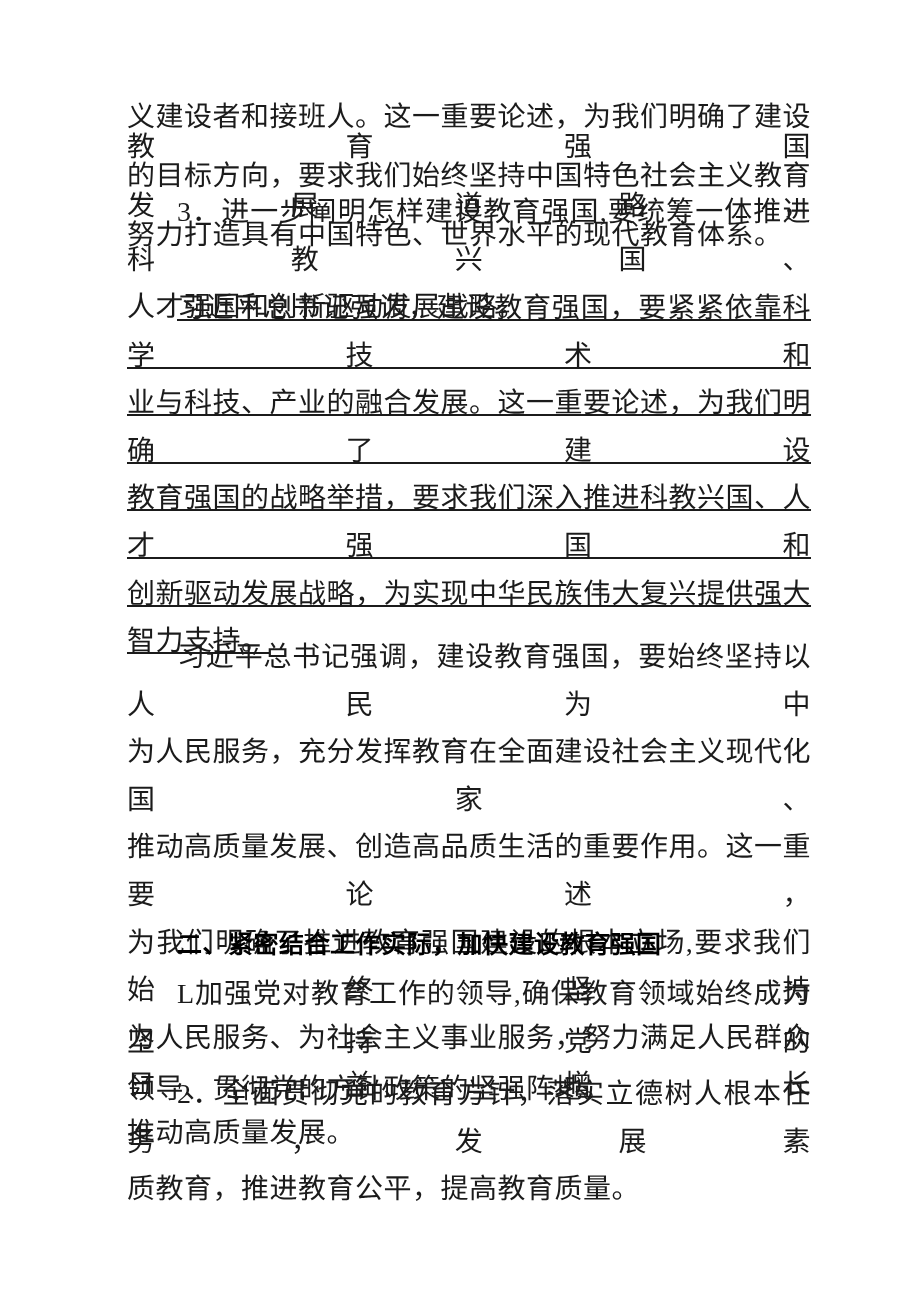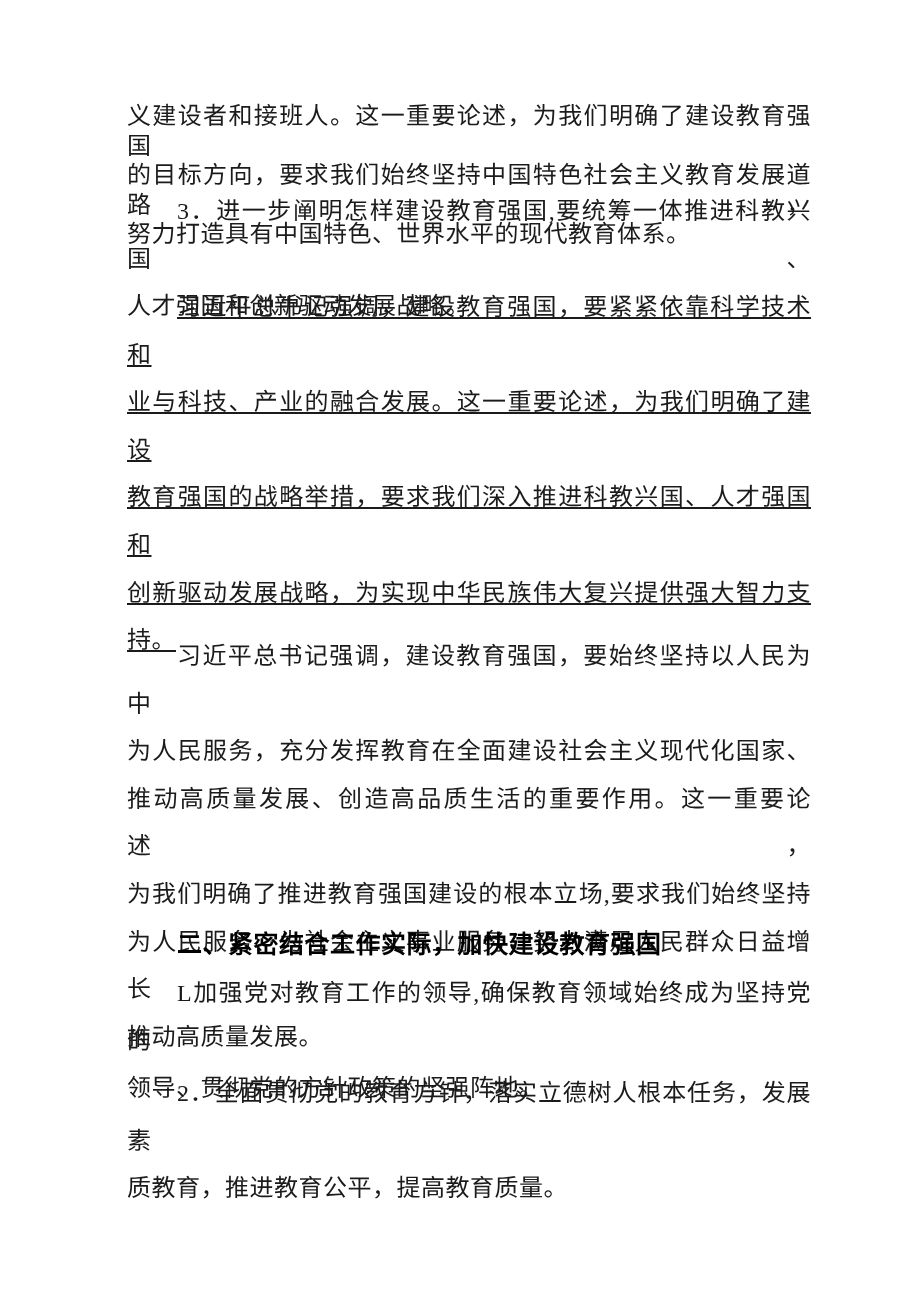--- a/index.html
+++ b/index.html
@@ -9,21 +9,21 @@
     height:1301px;
     background:#ffffff;
     overflow:hidden;
     font-family:"Liberation Serif","DejaVu Serif",serif;
     color:#1b1b1b;
   }
   .para{
     position:absolute;
     left:127px;
     width:684px;
-    font-size:24px;
+    font-size:28px;
     line-height:47.6px;
     text-align:justify;
     letter-spacing:0.5px;
   }
   .para.cont{line-height:29.6px;}
   .line{width:100%;}
   .line.j{text-align:justify;text-align-last:justify;}
   .line.indent{text-indent:50px;}
   .para.heading{
     font-family:"Liberation Sans","DejaVu Sans",sans-serif;

